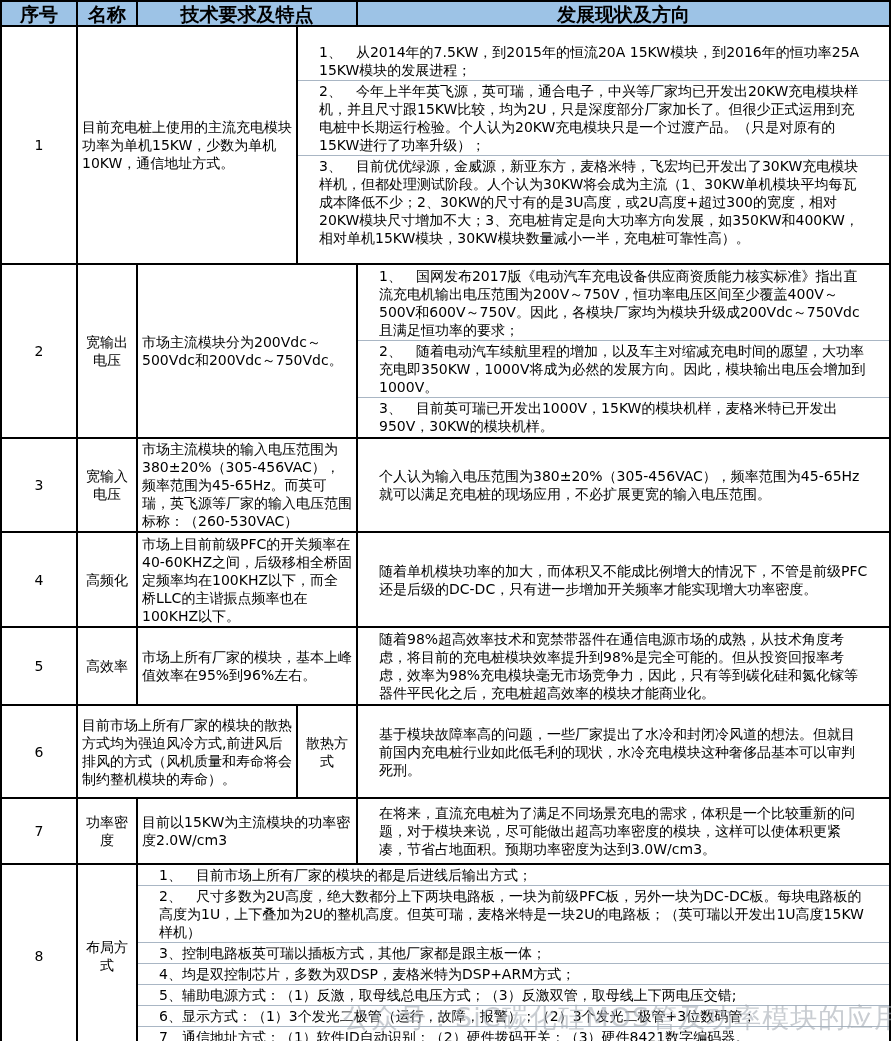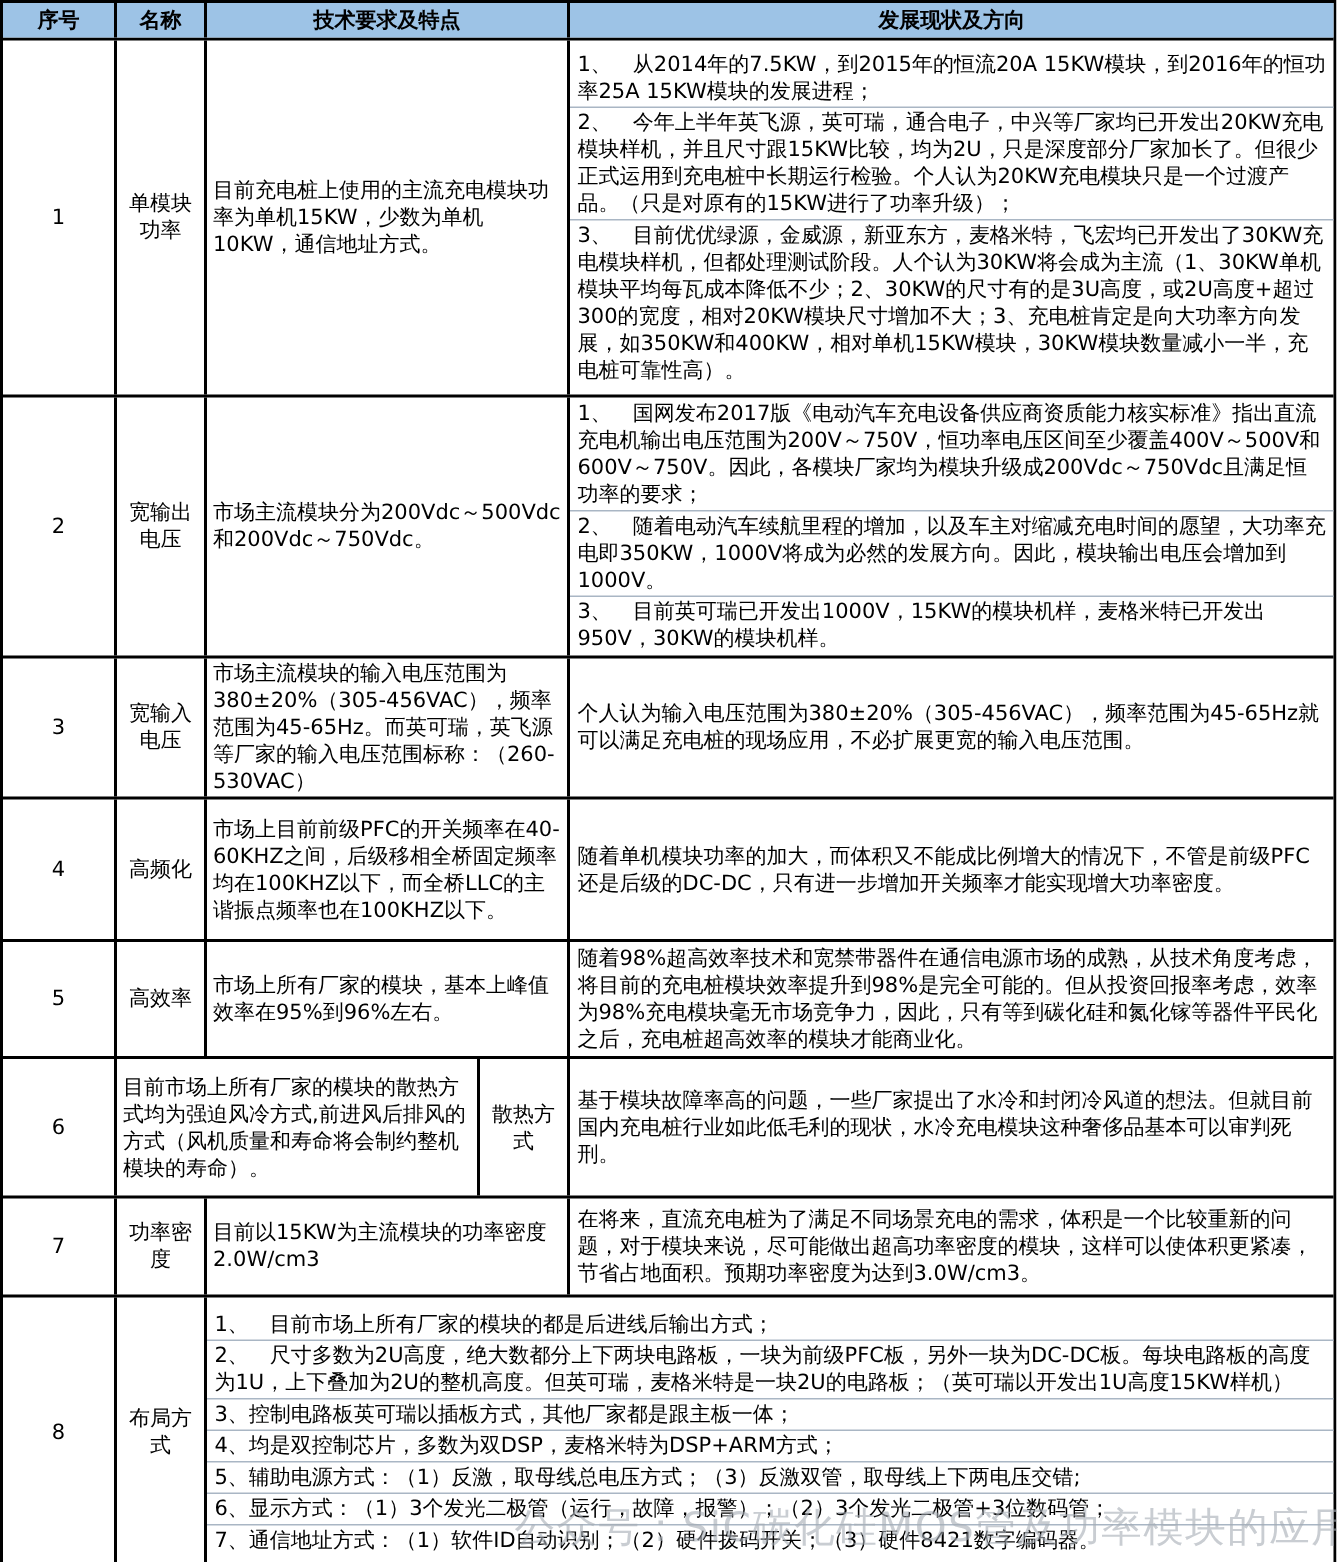--- a/index.html
+++ b/index.html
@@ -8,29 +8,29 @@
   .page { position:relative; width:891px; min-height:1041px; background:#fff; }
 
   .tbl { width:891px; border:2px solid #000; }
   .tr { display:flex; border-bottom:2px solid #000; align-items:stretch; }
   .tr:last-child { border-bottom:none; }
   .td { border-right:2px solid #000; font-size:14px; line-height:18px; }
   .td:last-child { border-right:none; }
 
   .c1 { width:76px; display:flex; align-items:center; justify-content:center; }
   .c2 { width:60px; display:flex; align-items:center; justify-content:center; text-align:center; padding:1px 2px; }
-  .c3 { width:242px; display:flex; align-items:center; padding:1px 4px; }
+  .c3 { width:220px; display:flex; align-items:center; padding:1px 4px; }
   .c4 { flex:1; display:flex; flex-direction:column; justify-content:center; padding:0; }
   .cm { flex:1; display:flex; flex-direction:column; justify-content:center; padding:0; }
 
-  .sub { padding:1px 5px; border-bottom:1px solid #a9b6c4; }
+  .sub { padding:1px 21px; border-bottom:1px solid #a9b6c4; }
   .sub:last-child { border-bottom:none; }
 
   .head { min-height:25px; }
-  .head .td { background:#9dc3e6; font-weight:bold; display:flex; align-items:center; justify-content:center; padding:2px; font-size:14px; }
+  .head .td { background:#9dc3e6; font-weight:bold; display:flex; align-items:center; justify-content:center; padding:2px; font-size:19px; }
 
   .r1 { min-height:238px; }
   .r2 { min-height:174px; }
   .r3 { min-height:92px; }
   .r4 { min-height:95px; }
   .r5 { min-height:78px; }
   .r6 { min-height:93px; }
   .r7 { min-height:66px; }
   .r8 { min-height:179px; }
 
@@ -54,21 +54,20 @@
 
     <div class="tr head">
       <div class="td c1">序号</div>
       <div class="td c2">名称</div>
       <div class="td c3">技术要求及特点</div>
       <div class="td c4">发展现状及方向</div>
     </div>
 
     <div class="tr r1">
       <div class="td c1">1</div>
-      <div class="td c2">单模块功率</div>
       <div class="td c3">目前充电桩上使用的主流充电模块功率为单机15KW，少数为单机10KW，通信地址方式。</div>
       <div class="td c4">
         <div class="sub">1、　从2014年的7.5KW，到2015年的恒流20A 15KW模块，到2016年的恒功率25A 15KW模块的发展进程；</div>
         <div class="sub">2、　今年上半年英飞源，英可瑞，通合电子，中兴等厂家均已开发出20KW充电模块样机，并且尺寸跟15KW比较，均为2U，只是深度部分厂家加长了。但很少正式运用到充电桩中长期运行检验。个人认为20KW充电模块只是一个过渡产品。（只是对原有的15KW进行了功率升级）；</div>
         <div class="sub">3、　目前优优绿源，金威源，新亚东方，麦格米特，飞宏均已开发出了30KW充电模块样机，但都处理测试阶段。人个认为30KW将会成为主流（1、30KW单机模块平均每瓦成本降低不少；2、30KW的尺寸有的是3U高度，或2U高度+超过300的宽度，相对20KW模块尺寸增加不大；3、充电桩肯定是向大功率方向发展，如350KW和400KW，相对单机15KW模块，30KW模块数量减小一半，充电桩可靠性高）。</div>
       </div>
     </div>
 
     <div class="tr r2">
       <div class="td c1">2</div>

